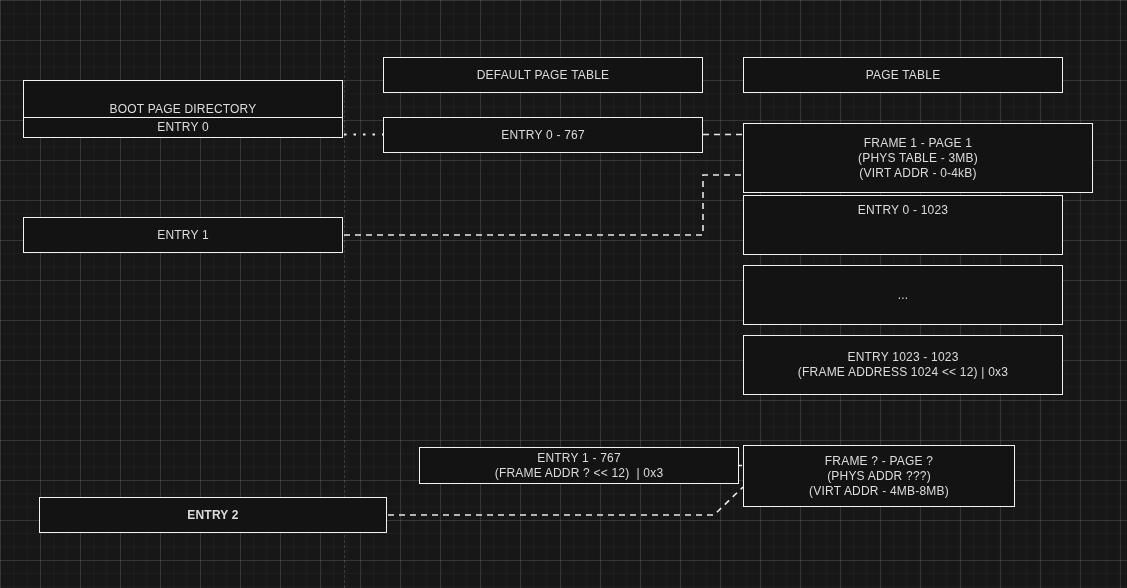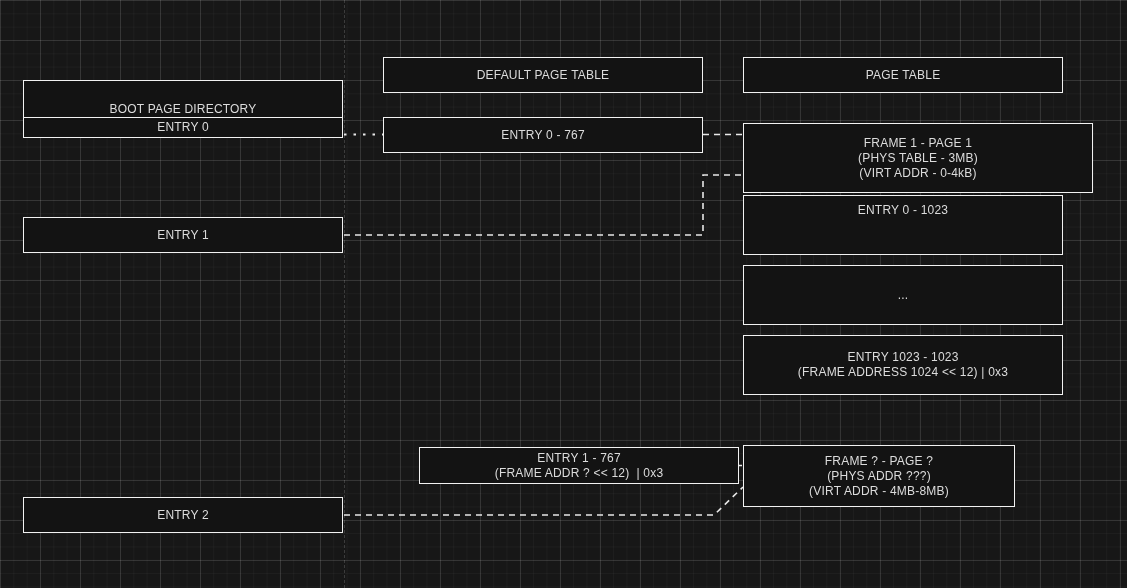--- a/index.html
+++ b/index.html
@@ -80,21 +80,21 @@
       <path d="M 344 134.5 L 383 134.5" class="link dotted"></path>
       <path d="M 703 134.5 L 743 134.5" class="link dashed"></path>
       <path d="M 344 235 L 703 235 L 703 175 L 743 175" class="link dashed"></path>
       <path d="M 703 465.5 L 743 465.5" class="link dashed"></path>
       <path d="M 344 515 L 714 515 L 743 487" class="link dashed"></path>
     </svg>
   <div id="nodes">
       <div class="node" style="left: 23px; top: 36px; width: 320px; height: 58px; margin-top: 44px;"><span class="ln">BOOT PAGE DIRECTORY</span></div>
       <div class="node" style="left: 23px; top: 117px; width: 320px; height: 21px;"><span class="ln">ENTRY 0</span></div>
       <div class="node" style="left: 23px; top: 217px; width: 320px; height: 36px;"><span class="ln">ENTRY 1</span></div>
-      <div class="node" style="left: 23px; top: 497px; width: 320px; height: 36px;"><span class="ln">ENTRY 2</span></div>
+      <div class="node" style="left: 39px; top: 497px; width: 348px; height: 36px; font-weight: bold;"><span class="ln">ENTRY 2</span></div>
       <div class="node" style="left: 383px; top: 57px; width: 320px; height: 36px;"><span class="ln">DEFAULT PAGE TABLE</span></div>
       <div class="node" style="left: 383px; top: 117px; width: 320px; height: 36px; text-align: center;"><span class="ln">ENTRY 0 - 767</span></div>
       <div class="node" style="left: 383px; top: 447px; width: 320px; height: 37px; margin-left: 36px;"><span class="ln">ENTRY 1 - 767</span><span class="ln">(FRAME ADDR ? &lt;&lt; 12)  | 0x3</span></div>
       <div class="node" style="left: 743px; top: 57px; width: 320px; height: 36px;"><span class="ln">PAGE TABLE</span></div>
       <div class="node" style="left: 743px; top: 123px; width: 350px; height: 70px;"><span class="ln">FRAME 1 - PAGE 1</span><span class="ln">(PHYS TABLE - 3MB)</span><span class="ln">(VIRT ADDR - 0-4kB)</span></div>
       <div class="node" style="left: 743px; top: 195px; width: 320px; height: 60px; gap: 20px;"><span class="ln">ENTRY 0 - 1023</span><span class="gap"></span></div>
       <div class="node" style="left: 743px; top: 265px; width: 320px; height: 60px;"><span class="ln">...</span></div>
       <div class="node" style="left: 743px; top: 335px; width: 320px; height: 60px;"><span class="ln">ENTRY 1023 - 1023</span><span class="ln">(FRAME ADDRESS 1024 &lt;&lt; 12) | 0x3</span></div>
       <div class="node" style="left: 743px; top: 445px; width: 272px; height: 62px;"><span class="ln">FRAME ? - PAGE ?</span><span class="ln">(PHYS ADDR ???)</span><span class="ln">(VIRT ADDR - 4MB-8MB)</span></div>
     </div>

